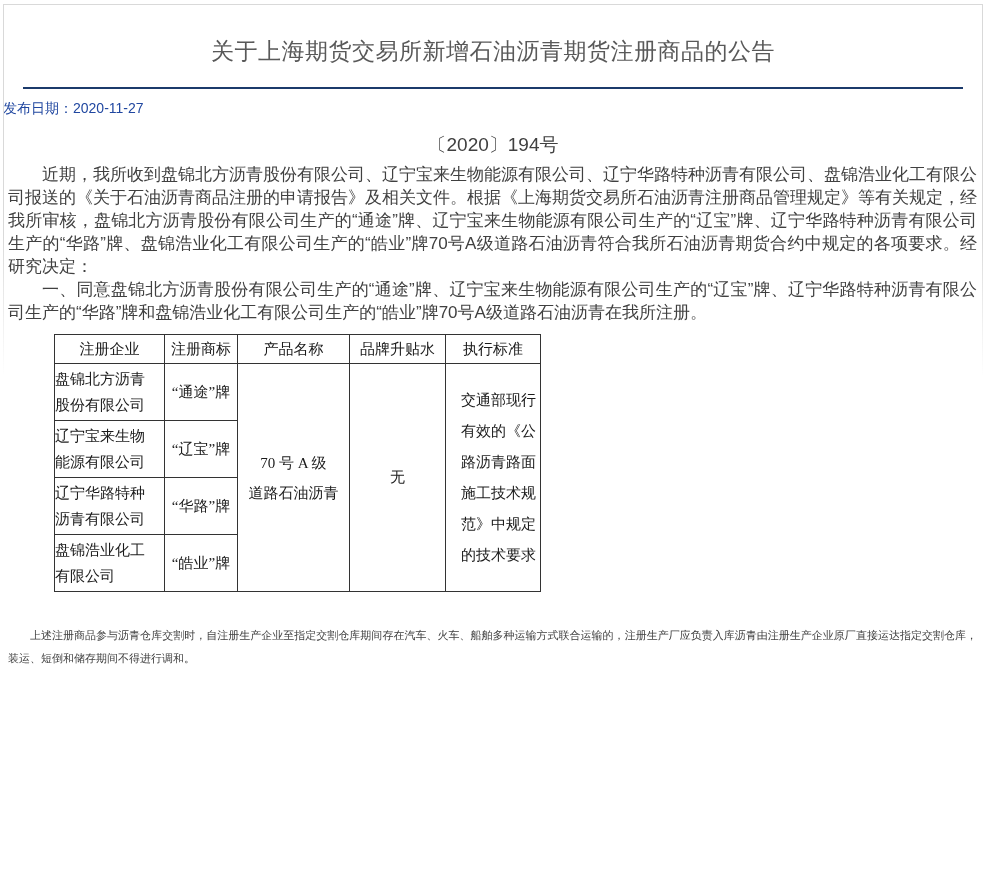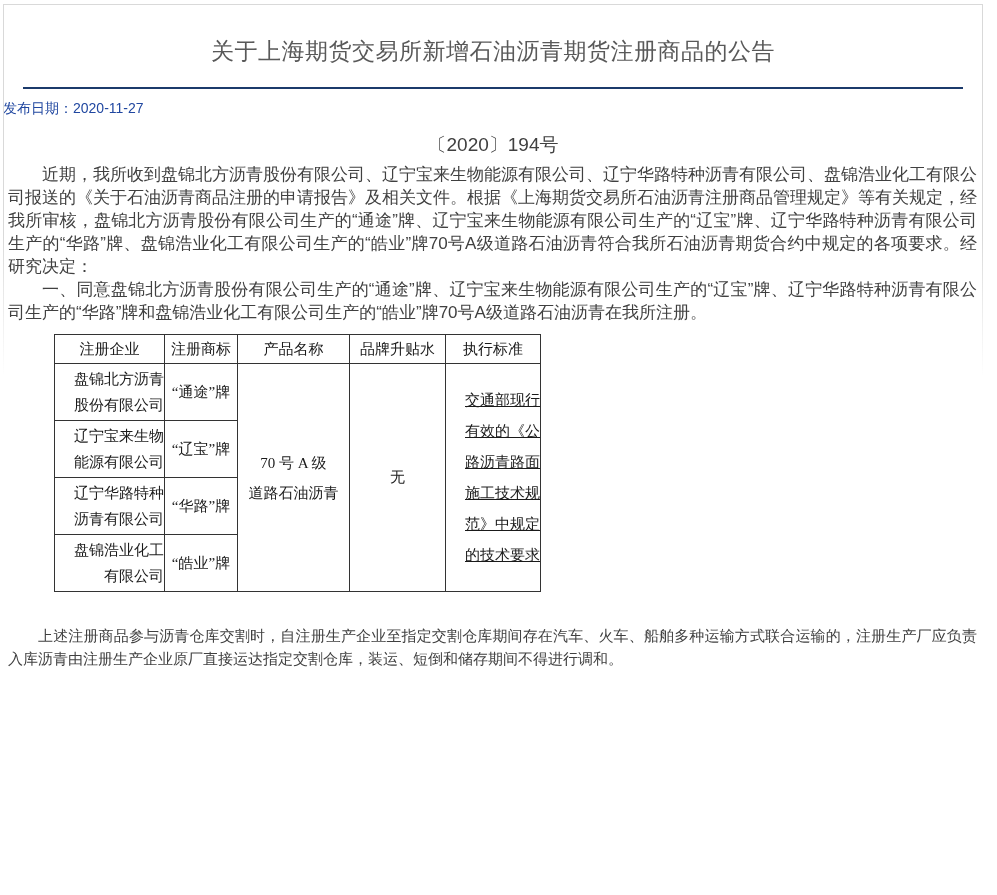--- a/index.html
+++ b/index.html
@@ -71,47 +71,46 @@
     padding:0;
     vertical-align:middle;
   }
   .product-table th {
     height:28px;
     font-weight:normal;
     text-align:center;
   }
   .product-table td.cell-company {
     height:56px;
-    text-align:right;
+    text-align:left;
     white-space:pre-line;
     line-height:26px;
   }
   .product-table td.cell-brand {
     text-align:center;
   }
   .product-table td.cell-product {
     text-align:center;
     white-space:pre-line;
     line-height:30px;
   }
   .product-table td.cell-premium {
     text-align:center;
   }
   .product-table td.cell-standard {
-    text-align:right;
+    text-align:center;
     padding-left:11px;
     white-space:pre-line;
     line-height:31px;
-    text-decoration:underline;
   }
 
   .closing-text {
     margin-top:32px;
     padding:0 6px 0 5px;
-    font-size:15px; line-height:23px;
+    font-size:11px; line-height:23px;
     color:#404040;
     text-align:justify;
   }
   .closing-text p { margin:0; text-indent:2em; }
 
   .signature {
     margin-top:50px;
     padding-right:17px;
     font-size:15px; line-height:26px;
     color:#404040;

